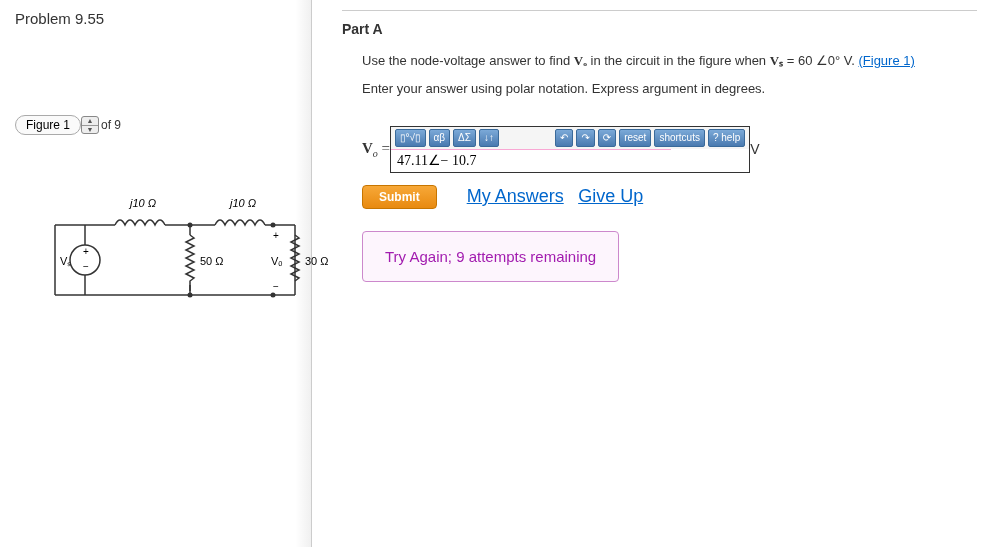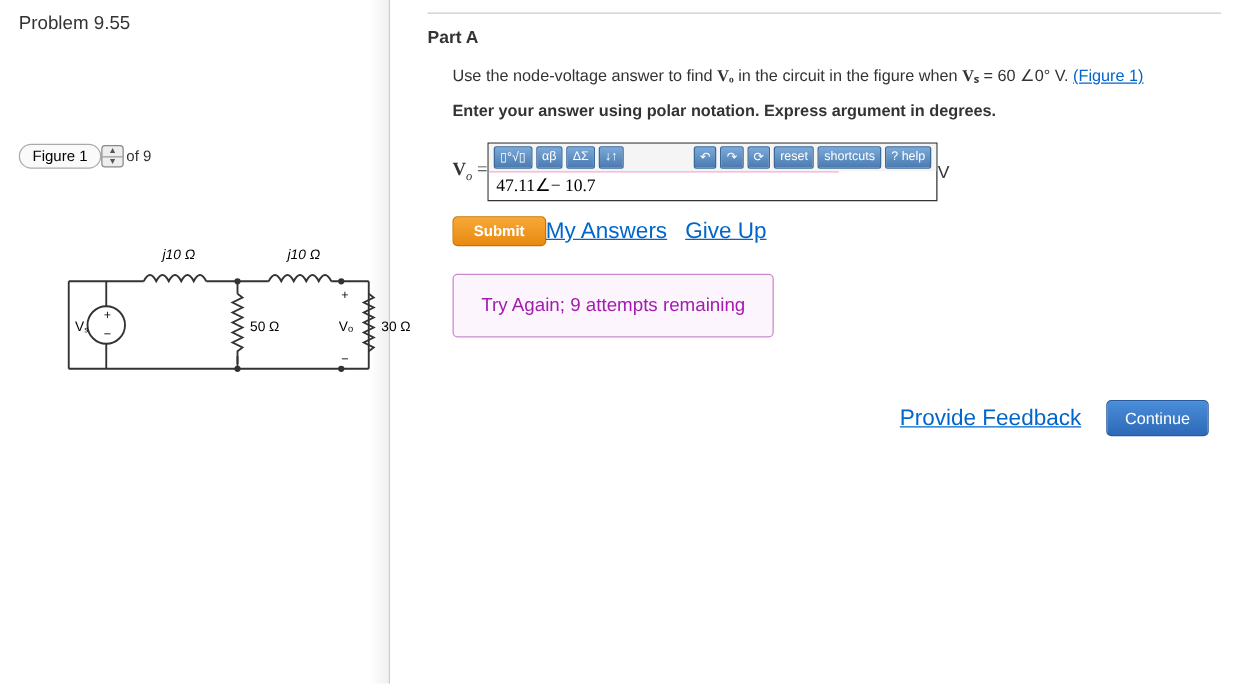--- a/index.html
+++ b/index.html
@@ -12,32 +12,32 @@
 .stepper span { flex: 1; font-size: 7px; text-align: center; line-height: 8px; cursor: pointer; color: #555; }
 .stepper span:first-child { border-bottom: 1px solid #999; }
 .of-text { font-size: 12px; margin-left: 2px; }
 .circuit-area { margin-top: 40px; width: 320px; height: 150px; position: relative; }
 .circuit-svg { width: 100%; height: 100%; }
 .right-panel { flex: 1; padding: 10px 30px; }
 .hr-top { border: none; border-top: 1px solid #ccc; margin-bottom: 10px; }
 .part-label { font-weight: bold; font-size: 14px; margin-bottom: 14px; }
 .instruction { padding-left: 20px; font-size: 13px; line-height: 1.5; margin-bottom: 10px; }
 .instruction .link { color: #0066cc; text-decoration: underline; cursor: pointer; }
-.bold-line { font-weight: bold; padding-left: 20px; margin-bottom: 18px; }
+.bold-line { font-weight: normal; padding-left: 20px; margin-bottom: 30px; }
 .answer-row { padding-left: 20px; display: flex; align-items: center; gap: 0; margin-bottom: 12px; }
 .vo-label { font-family: 'Times New Roman', serif; font-size: 15px; }
 .vo-label sub { font-size: 10px; font-style: italic; }
 .input-box { border: 1px solid #333; display: inline-block; }
 .toolbar { display: flex; background: #f5f5f5; padding: 2px 4px; gap: 3px; align-items: center; }
 .tool-btn { background: linear-gradient(#7ba9d8, #4a7ab0); border: 1px solid #3a6a9a; color: #fff; font-size: 10px; padding: 2px 4px; border-radius: 2px; cursor: pointer; display: inline-flex; align-items: center; min-width: 20px; height: 18px; justify-content: center; }
 .tool-btn.small { min-width: 18px; }
 .toolbar-gap { width: 50px; }
 .answer-input { border: none; border-top: 1px solid #f9a8d4; padding: 3px 6px; font-size: 14px; width: 280px; font-family: Liberation Serif, serif; outline: none; display: block; }
 .unit-label { font-size: 14px; }
-.submit-row { padding-left: 20px; display: flex; align-items: center; margin-bottom: 22px; }
+.submit-row { padding-left: 20px; display: flex; align-items: center; gap: 30px; margin-bottom: 22px; }
 .submit-btn { background: linear-gradient(#f7a838, #e88a10); border: 1px solid #c77500; color: #fff; font-weight: bold; padding: 4px 16px; border-radius: 4px; cursor: pointer; font-size: 12px; }
 .link-blue { color: #0066cc; text-decoration: underline; cursor: pointer; font-size: 18px; }
 .feedback-box { margin-left: 20px; border: 1px solid #cc88cc; background: #fdf5fd; padding: 16px 22px; border-radius: 4px; display: inline-block; font-size: 15px; color: #a21caf; }
 .bottom-row { margin-top: 50px; display: flex; justify-content: flex-end; align-items: center; gap: 20px; padding-right: 10px; }
 .continue-btn { background: linear-gradient(#4a8dd8, #2d6ab8); border: 1px solid #2a5a9a; color: #fff; padding: 6px 14px; border-radius: 4px; cursor: pointer; font-size: 13px; }
 </style>
 </head>
 <body>
 
 <div class="left-panel">
@@ -135,17 +135,13 @@
     <button class="submit-btn">Submit</button>
     <div>
       <span class="link-blue">My Answers</span>
       &nbsp;&nbsp;
       <span class="link-blue">Give Up</span>
     </div>
   </div>
 
   <div class="feedback-box">Try Again; 9 attempts remaining</div>
 
-  <div class="bottom-row">
-    <span class="link-blue">Provide Feedback</span>
-    <button class="continue-btn">Continue</button>
-  </div>
 </div>
 
 </body></html>

